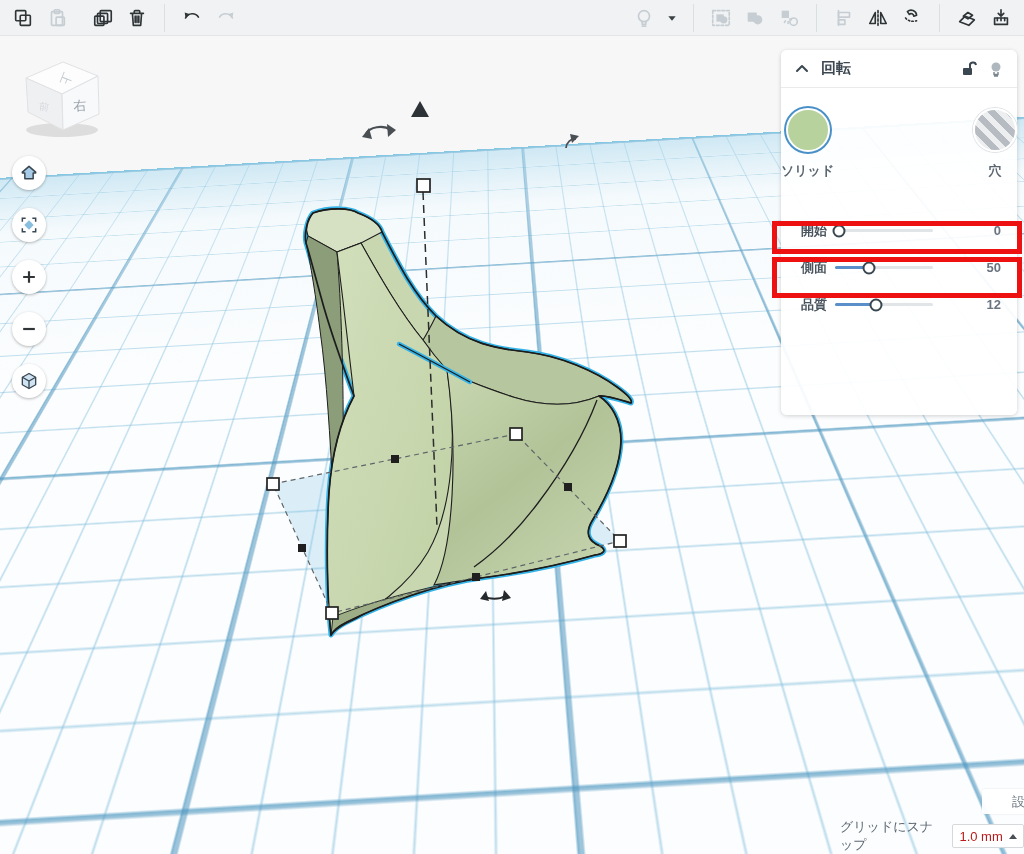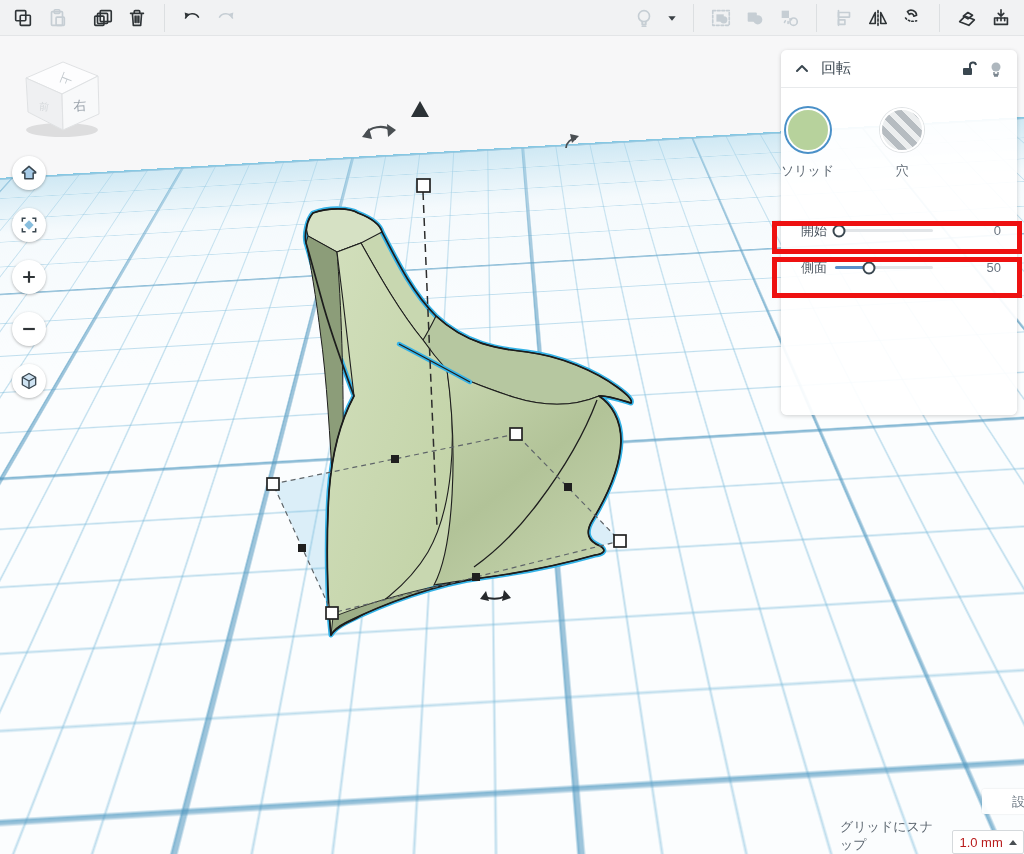--- a/index.html
+++ b/index.html
@@ -42,28 +42,28 @@
   .viewcube { position:absolute; left:8px; top:50px; width:104px; height:90px; z-index:20; cursor:pointer; }
   .navcol { position:absolute; left:12px; top:156px; z-index:20; }
   .navbtn { width:34px; height:34px; border-radius:50%; background:#fff;
     box-shadow:0 1px 3px rgba(0,0,0,.28); margin-bottom:18px; display:flex;
     align-items:center; justify-content:center; cursor:pointer; }
   .navbtn svg { width:20px; height:20px; }
 
   
   .panel { position:absolute; left:781px; top:50px; width:236px; height:365px;
     background:rgba(255,255,255,.93); border-radius:6px;
-    box-shadow:0 1px 4px rgba(0,0,0,.18); z-index:20; }
+    box-shadow:0 1px 4px rgba(0,0,0,.18); z-index:20;font-weight:bold; }
   .p-head { height:38px; display:flex; align-items:center; padding:0 12px;
     border-bottom:1px solid #e8eaec; }
   .p-title { font-size:15px; color:#3d4852; margin-left:10px; }
   .p-head .hspace { flex:1; }
   .p-head svg { width:18px; height:18px; }
   .p-hbtn { margin-left:10px; cursor:pointer; display:flex; }
-  .mats { display:flex; justify-content:flex-start; gap:46px; margin-top:20px; }
+  .mats { display:flex; justify-content:space-between; gap:46px; margin-top:20px; }
   .mat { display:flex; flex-direction:column; align-items:center; cursor:pointer; }
   .mat-circle { width:44px; height:44px; border-radius:50%; }
   .mat-solid { background:#b7d29c; border:2px solid #fff;
     box-shadow:0 0 0 2px #4a90c8; }
   .mat-hole { background:repeating-linear-gradient(45deg,#b6bcc1 0 6px,#eceeef 6px 12px);
     border:2px solid #fff; box-shadow:0 0 0 1px #e0e3e5; }
   .mat-label { margin-top:10px; font-size:13px; color:#5a6570; }
   .sliders { margin-top:32px; padding:0 12px; }
   .srow { display:flex; align-items:center; height:37px; }
   .s-label { width:42px; font-size:13px; color:#4a545e;padding-left:8px; }
@@ -82,21 +82,21 @@
   .hl-box { position:absolute; border:5px solid #ee1111; background:transparent;
     z-index:50; pointer-events:none; }
   .hl-start { left:772px; top:221px; width:250px; height:33px; }
   .hl-sweep { left:772px; top:257px; width:250px; height:41px; }
 
   
   .settings-btn { position:absolute; left:982px; top:789px; width:86px; height:25px;
     background:rgba(255,255,255,.95); border-radius:3px; font-size:13px; color:#6a7580;
     text-align:center; line-height:25px; z-index:20; cursor:pointer;
     box-shadow:0 0 2px rgba(0,0,0,.12); }
-  .snap-row { position:absolute; left:840px; top:818px; display:flex; align-items:flex-end;
+  .snap-row { position:absolute; left:840px; top:818px; display:flex; align-items:center;
     z-index:20; }
   .snap-label { font-size:13px; color:#5c6670; margin-right:8px; }
   .snap-select { width:80px; height:24px; background:#fff; border:1px solid #d5d9dc;
     border-radius:2px; display:flex; align-items:center; padding:0 6px; cursor:pointer; }
   .snap-value { flex:1; font-size:13px; color:#b91c1c; }
   .snap-caret { width:0; height:0; border-left:4px solid transparent;
     border-right:4px solid transparent; border-bottom:5px solid #4a4f53; }
 </style>
 </head>
 <body>
@@ -378,20 +378,28 @@
       <span class="s-value">0</span>
     </div>
     <div class="srow">
       <span class="s-label">側面</span>
       <div class="s-track">
         <div class="s-fill" style="width:35%"></div>
         <div class="s-handle" style="left:35%"></div>
       </div>
       <span class="s-value">50</span>
     </div>
+    <div class="srow">
+      <span class="s-label">品質</span>
+      <div class="s-track">
+        <div class="s-fill" style="width:42%"></div>
+        <div class="s-handle" style="left:42%"></div>
+      </div>
+      <span class="s-value">12</span>
+    </div>
   </div>
 
 </div>
 
 <div class="hl-box hl-start"></div>
 <div class="hl-box hl-sweep"></div>
 
 <div class="settings-btn">設定</div>
 <div class="snap-row">
   <span class="snap-label">グリッドにスナップ</span>

